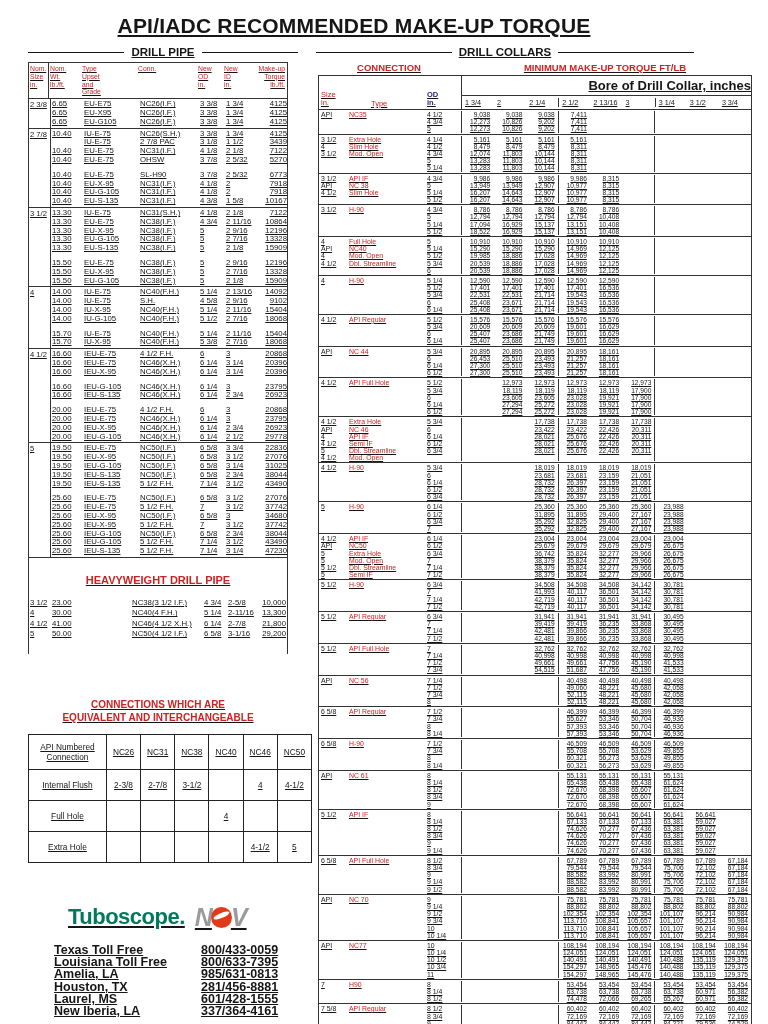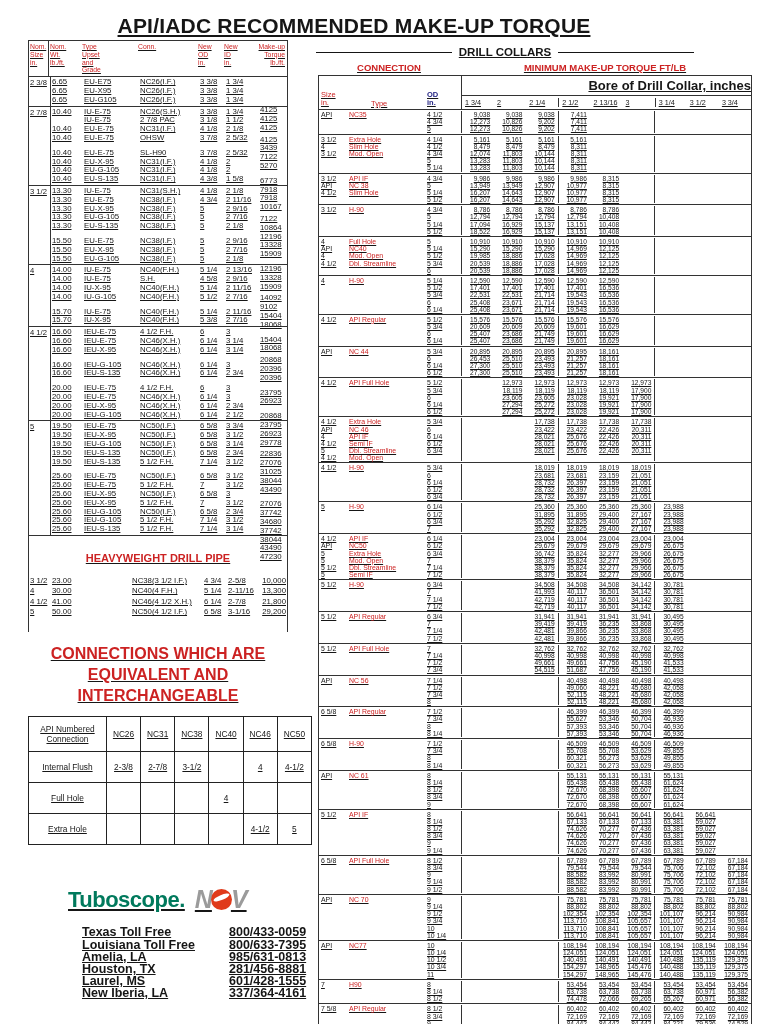--- a/index.html
+++ b/index.html
@@ -21,46 +21,46 @@
   .dp-headrow{display:flex;border-bottom:1px solid #333;color:#cc2222;}
   .dp-headrow .hsize{width:20px;border-right:1px solid #333;font-size:6.8px;line-height:1.15;white-space:pre-line;padding:2px 0 2px 1px;}
   .dp-headrow .hrest{flex:1;display:grid;grid-template-columns:32px 56px 60px 26px 34px 30px;font-size:6.8px;line-height:1.15;white-space:pre-line;padding:2px 0;}
   .dp-headrow .hrest div{padding-left:1px;}
   .dp-headrow .h-torque{text-align:right;padding-right:2px;}
   .dp-group{display:flex;border-bottom:1px solid #333;}
   .dp-size{width:20px;flex:0 0 20px;border-right:1px solid #333;font-size:7.6px;padding-top:1px;padding-left:1px;white-space:nowrap;}
   .dp-rows{flex:1;min-width:0;padding:1px 0;}
   .dp-row{display:grid;grid-template-columns:32px 56px 60px 26px 34px 30px;height:8.8px;line-height:8.8px;font-size:7.8px;white-space:nowrap;}
   .dp-row div{padding-left:1px;overflow:visible;}
-  .dp-row .c-torque{padding-right:2px;margin-top:28px;}
+  .dp-row .c-torque{text-align:right;padding-right:2px;}
   .dp-spacer{height:6px;}
 
   .hw-title{color:#cc2222;font-weight:bold;text-align:center;font-size:11px;margin:16px 0 12px;}
   .hw-row{display:grid;grid-template-columns:22px 36px 44px 72px 24px 34px 26px;height:10.5px;line-height:10.5px;font-size:7.8px;white-space:nowrap;padding-left:1px;}
   .hw-row .c-torque{text-align:right;padding-right:2px;}
   .hw-block{padding-bottom:14px;}
 
   
-  .conn-title{color:#cc2222;font-weight:bold;text-align:center;font-size:16px;line-height:1.3;margin:12px 6px 10px 0;}
+  .conn-title{color:#cc2222;font-weight:bold;text-align:center;font-size:10px;line-height:1.3;margin:44px 6px 10px 0;}
   .conn-table{margin-left:18px;border-collapse:collapse;}
   .conn-table td{border:1.6px solid #222;text-align:center;font-size:8.3px;padding:2px;height:26px;}
   .conn-table td.first{width:80px;}
   .conn-table td:not(.first){width:31px;}
   .conn-table tr.hdr td{height:30px;}
 
   
   .logo-row{display:flex;align-items:center;margin:40px 0 6px 58px;}
   .tuboscope{color:#00795c;font-weight:bold;font-size:22px;letter-spacing:-.5px;}
   .nov{display:flex;align-items:center;margin-left:10px;color:#9b9b9b;font-weight:bold;font-style:italic;font-size:25px;letter-spacing:-1px;}
   .nov-o{width:21px;height:21px;border-radius:50%;background:#e03a1a;position:relative;margin:0 -1px;flex:0 0 21px;}
   .nov-o::after{content:"";position:absolute;left:2px;top:6px;width:17px;height:5px;background:#fff;border-radius:50%;transform:rotate(-22deg);}
 
   
   .contacts{margin:12px 0 0 44px;font-weight:bold;font-size:12.5px;line-height:12.2px;}
-  .contact-row{display:flex;margin-left:28px;}
+  .contact-row{display:flex;}
   .contact-loc{width:147px;}
 
   
   .dc-toplabels{display:flex;color:#cc2222;font-weight:bold;font-size:9.5px;margin:2px 0 2px 6px;width:432px;}
   .dc-toplabels .lab-conn{width:142px;text-align:center;}
   .dc-toplabels .lab-torque{flex:1;text-align:center;}
   .dc-table{margin-left:6px;width:432px;border:1.5px solid #333;}
   .dc-head{display:flex;border-bottom:1.5px solid #333;}
   .dch-left{display:grid;grid-template-columns:30px 76px 36px;align-items:end;width:142px;flex:0 0 142px;}
   .dch-size{color:#cc2222;font-size:7.5px;white-space:pre-line;padding:2px 0 1px 2px;line-height:1.15;margin-top:8px;}
@@ -84,20 +84,25 @@
 </style>
 </head>
 <body>
 
 <div class="page">
   <h1 class="title">API/IADC RECOMMENDED MAKE-UP TORQUE</h1>
 
   <div class="columns">
 
     <div class="left-col">
+      <div class="rule-header">
+        <span class="line"></span>
+        <span>DRILL PIPE</span>
+        <span class="line"></span>
+      </div>
 
       <div class="dp-table">
         <div class="dp-headrow">
           <div class="hsize">Nom.
 Size
 in.</div>
           <div class="hrest">
             <div>Nom.
 Wt.
 lb./ft.</div>

